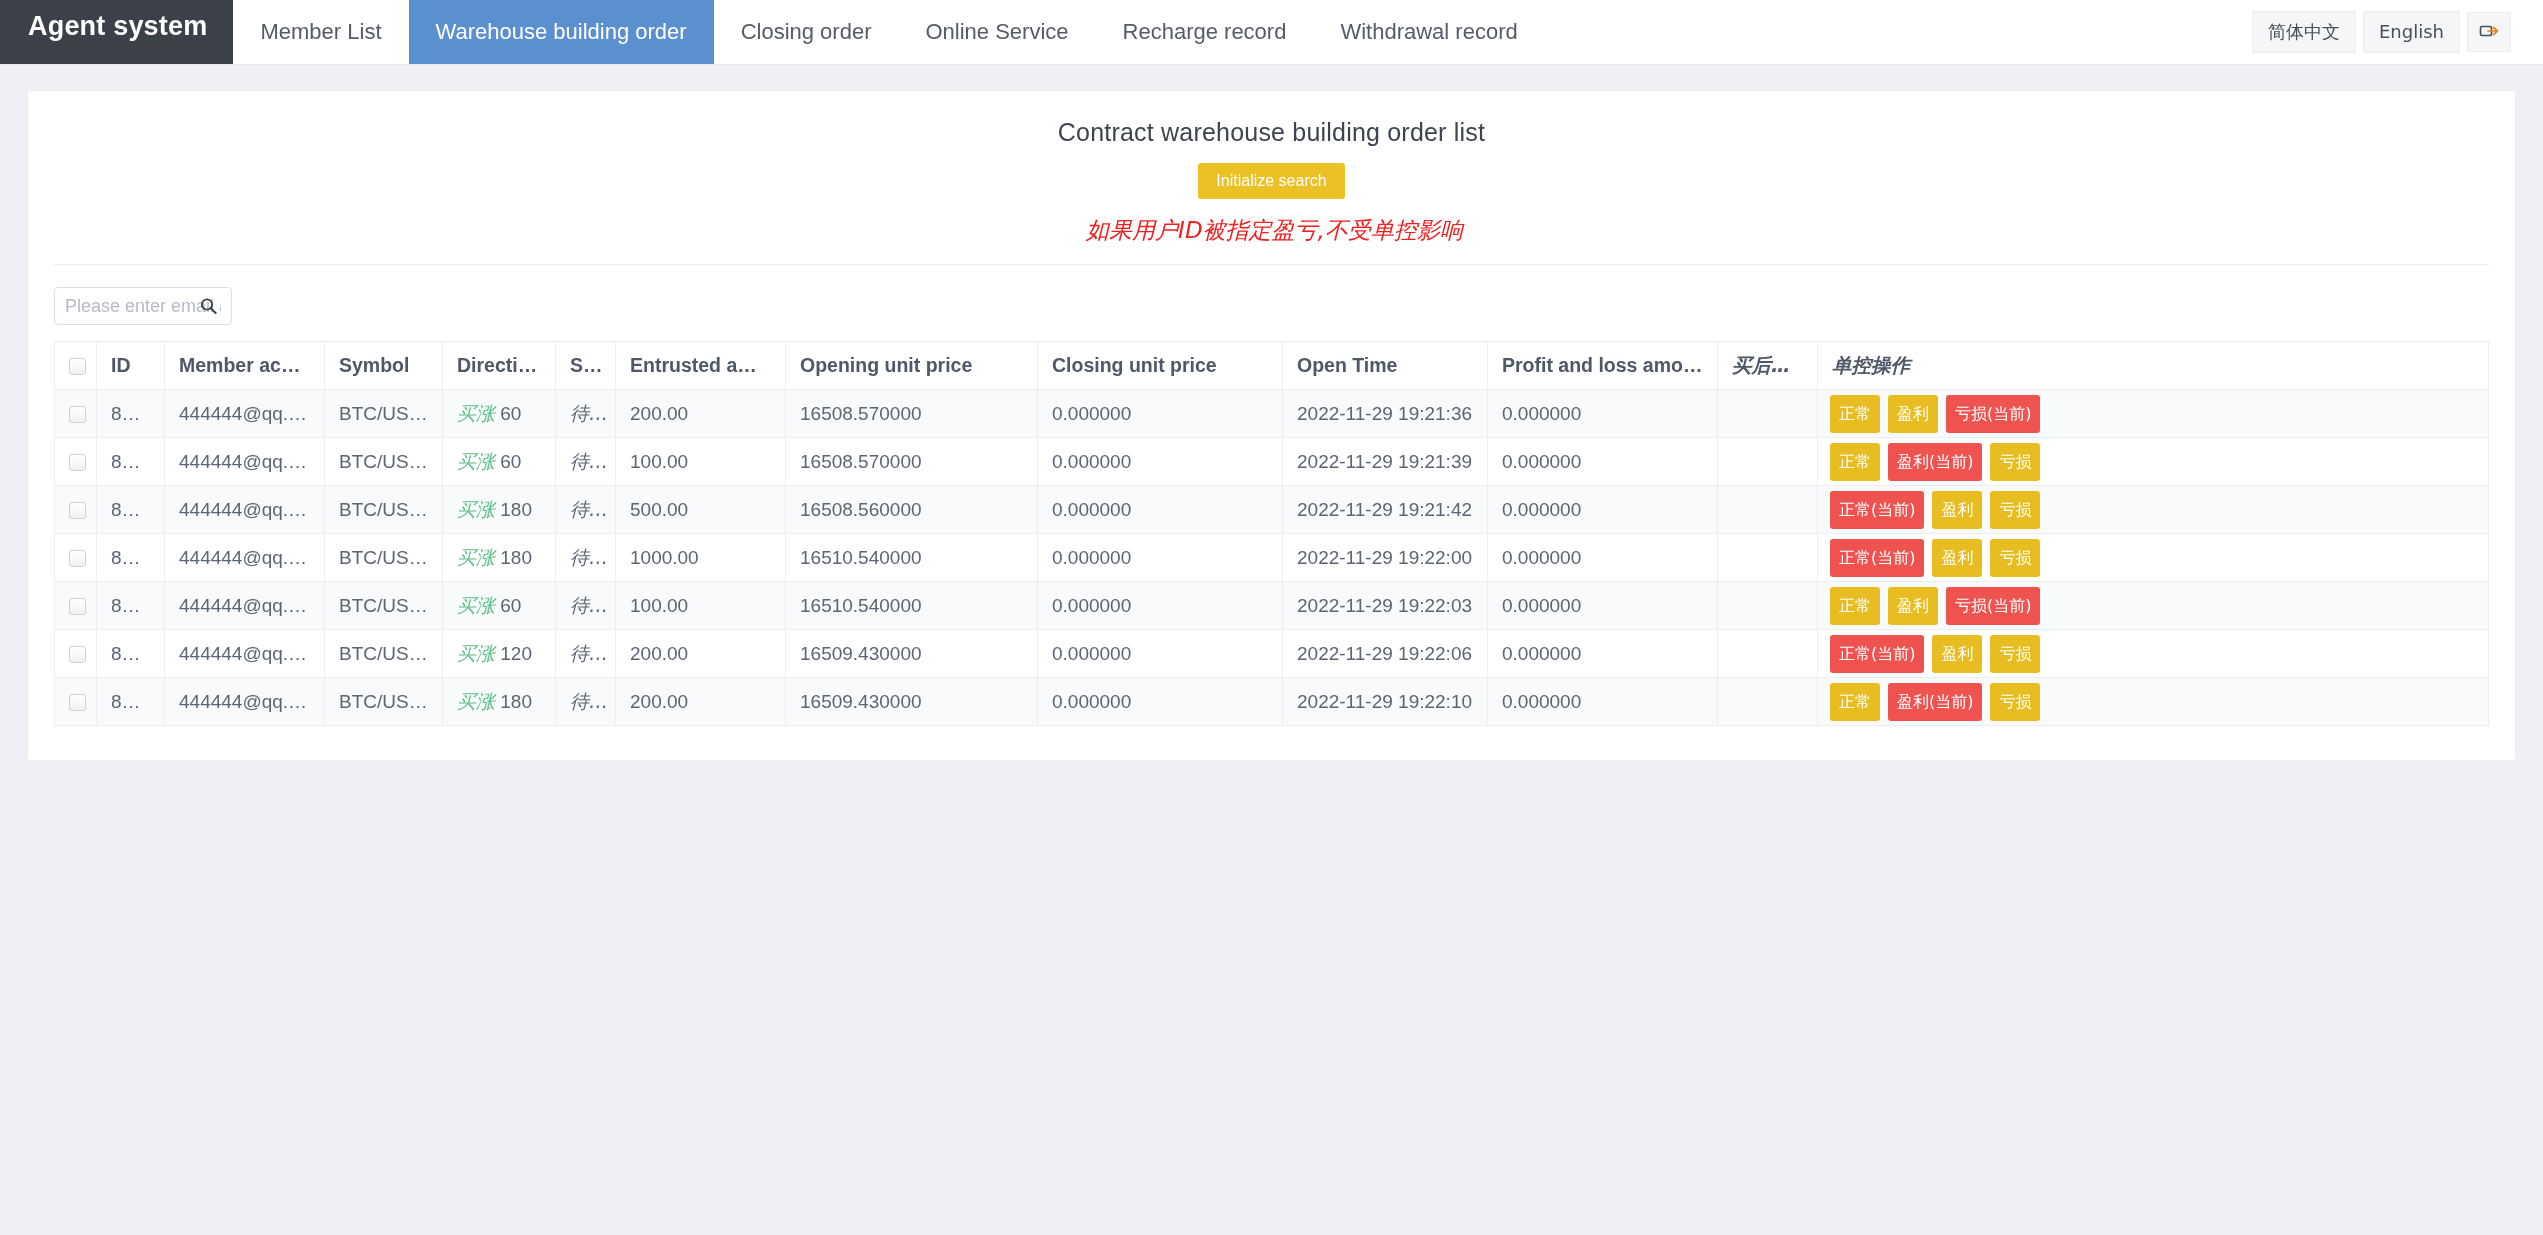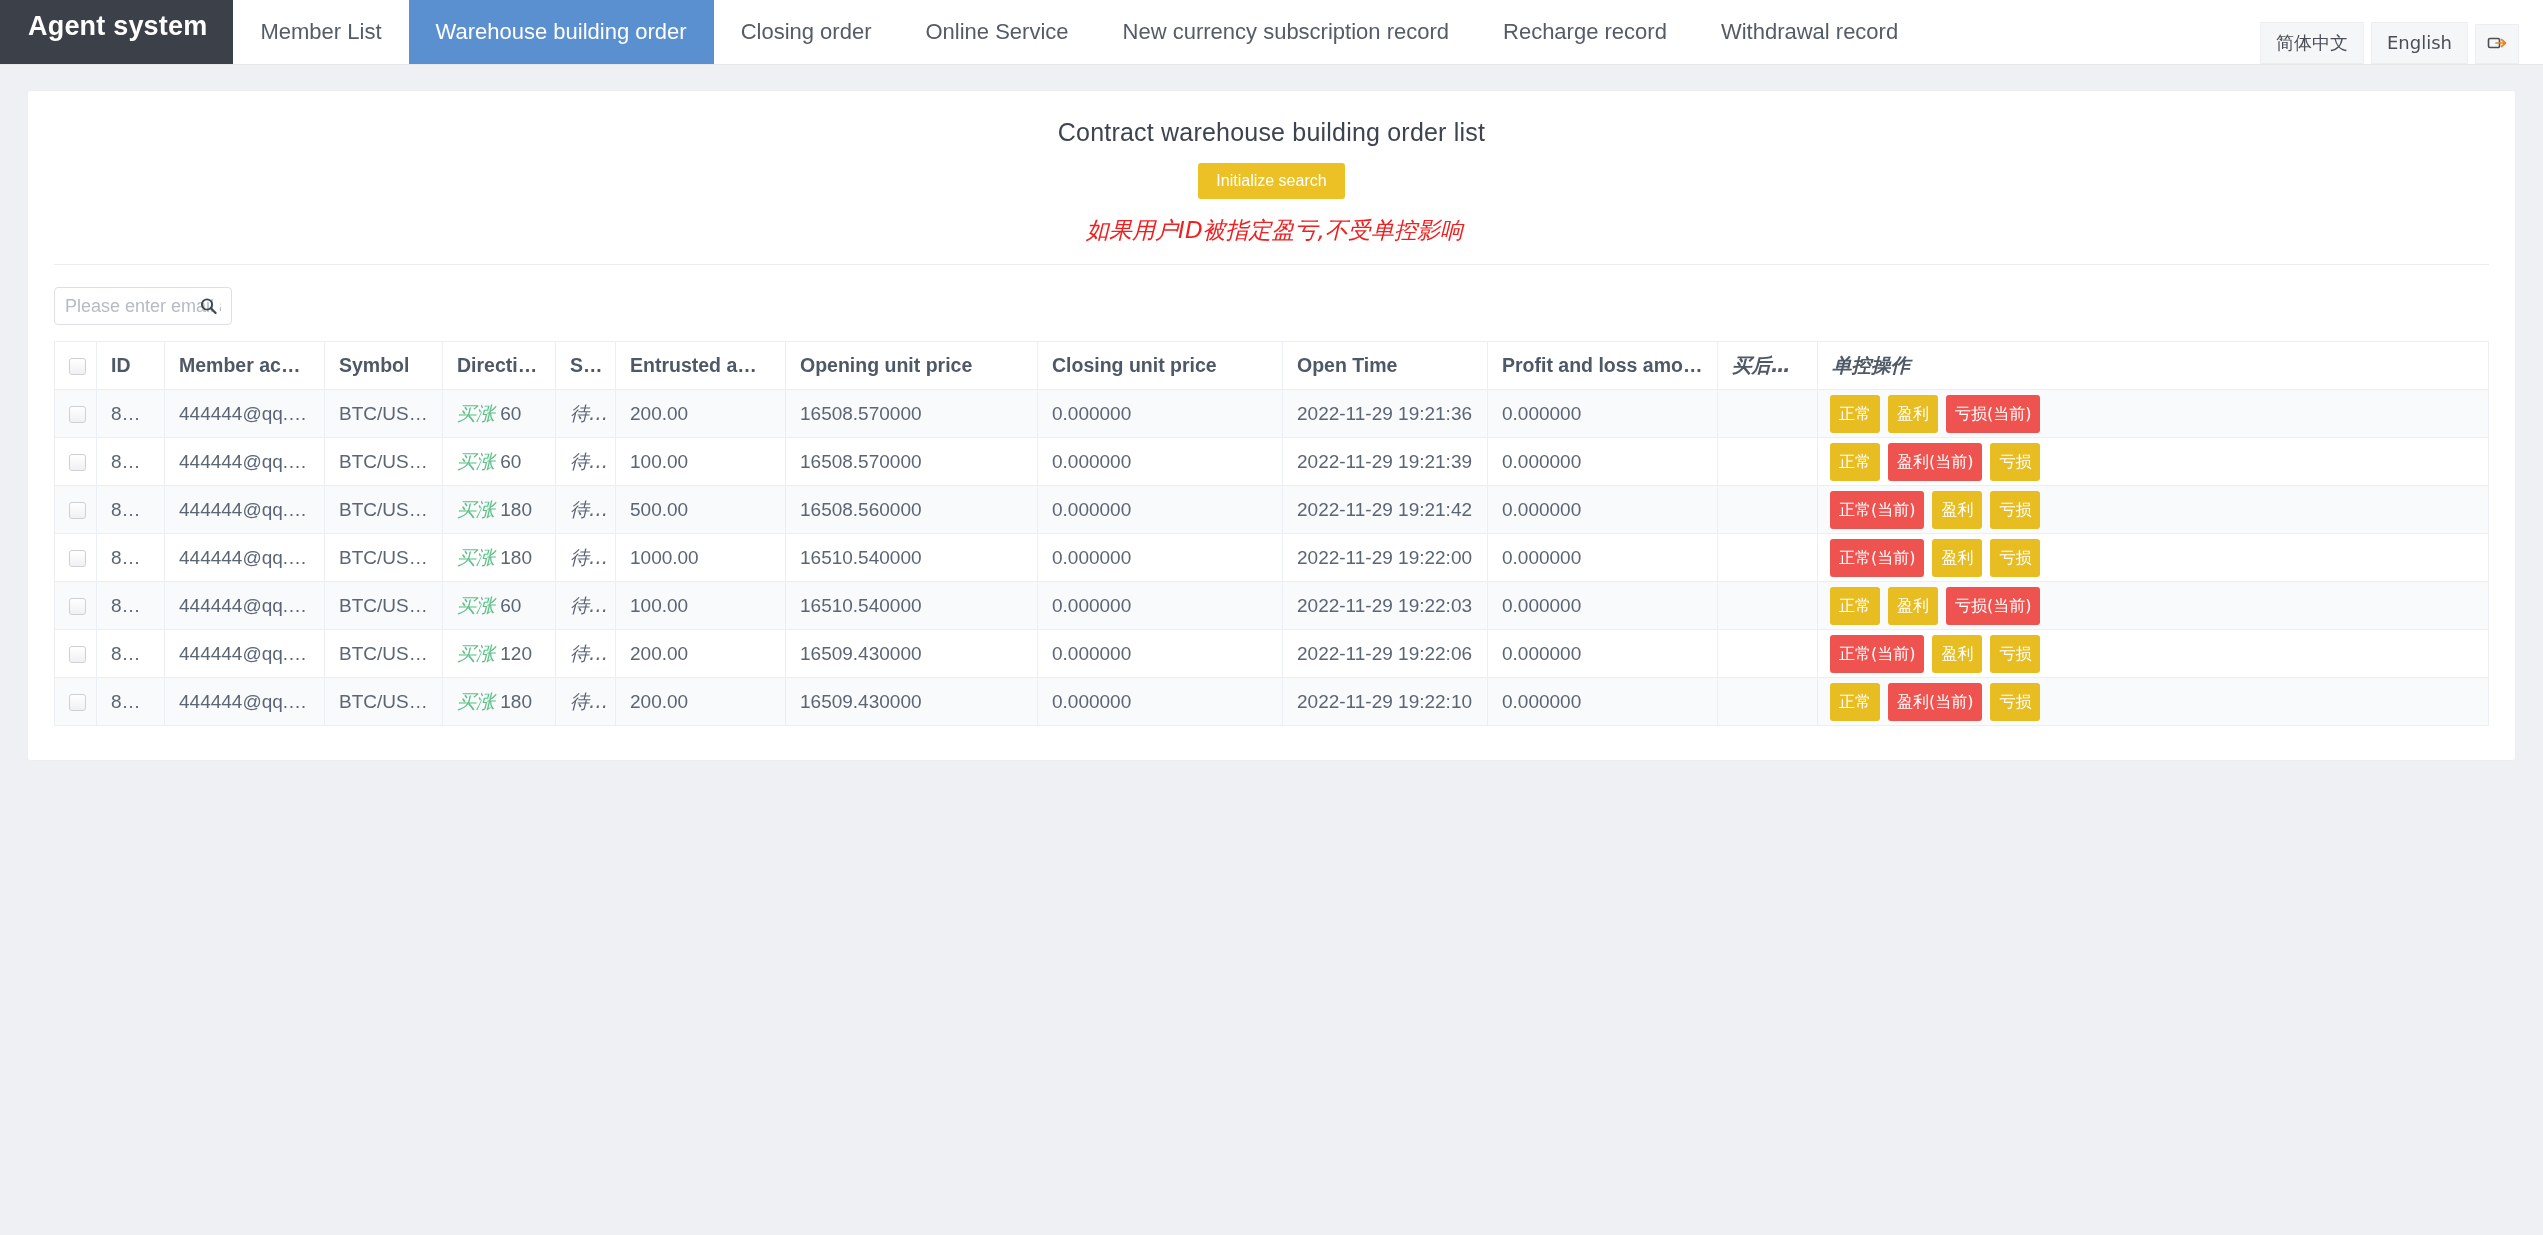--- a/index.html
+++ b/index.html
@@ -46,22 +46,22 @@
     cursor: pointer;
     white-space: nowrap;
     text-decoration: none;
   }
   .nav-item.active {
     background: #5b90d0;
     color: #ffffff;
   }
   .nav-right {
     display: flex;
-    align-items: flex-end;
-    padding-right: 24px;
+    align-items: center;
+    padding-right: 32px;
     gap: 7px;
   }
   .lang-btn {
     background: #f5f6f8;
     border: 1px solid #eceef1;
     color: #4a4f57;
     font-size: 18px;
     padding: 11px 15px;
     cursor: pointer;
     line-height: 1;
@@ -215,21 +215,20 @@
 </head>
 <body>
 
 <div class="navbar">
   <div class="brand">Agent system</div>
   <nav class="nav-items">
       <a class="nav-item">Member List</a>
       <a class="nav-item active">Warehouse building order</a>
       <a class="nav-item">Closing order</a>
       <a class="nav-item">Online Service</a>
-      <a class="nav-item">New currency subscription record</a>
       <a class="nav-item">Recharge record</a>
       <a class="nav-item">Withdrawal record</a>
     </nav>
   <div class="nav-right">
     <button class="lang-btn">简体中文</button>
     <button class="lang-btn">English</button>
     <button class="icon-btn">
       <span>
         <svg width="20" height="20" viewBox="0 0 20 20" aria-hidden="true">
           <path d="M3 5.5h8a1.5 1.5 0 0 1 1.5 1.5v6A1.5 1.5 0 0 1 11 14.5H3A1.5 1.5 0 0 1 1.5 13V7A1.5 1.5 0 0 1 3 5.5z" fill="none" stroke="#4a4f57" stroke-width="1.6"></path>

